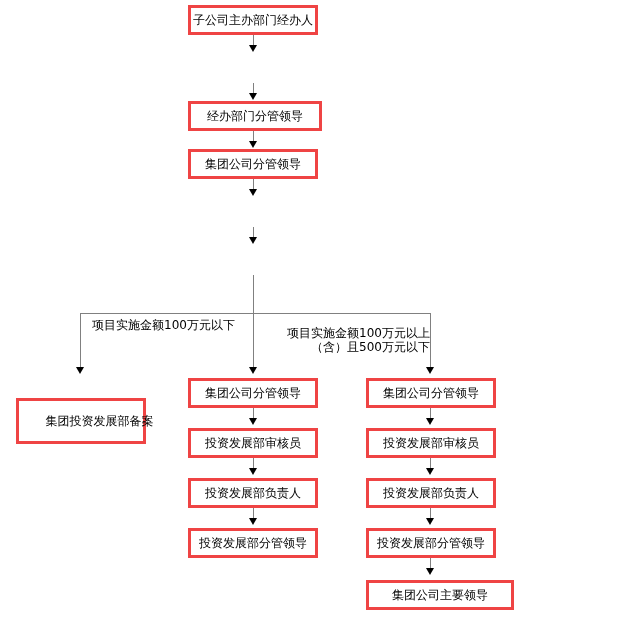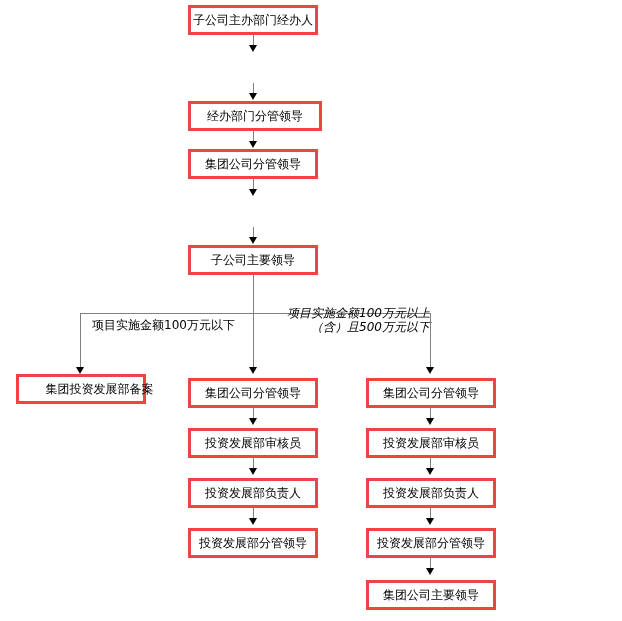--- a/index.html
+++ b/index.html
@@ -81,34 +81,33 @@
 
   <div class="node" style="left:188px; top:149px; width:130px; height:30px;">集团公司分管领导</div>
 
   <div class="vline" style="left:253px; top:179px; height:12px;"></div>
   <div class="arrow" style="left:249px; top:189px;"></div>
 
 
   <div class="vline" style="left:253px; top:227px; height:12px;"></div>
   <div class="arrow" style="left:249px; top:237px;"></div>
 
-  <div class="node" style="left:188px; top:245px; width:130px; height:30px;">子公司主要领导</div>
 
   <div class="vline" style="left:253px; top:275px; height:38px;"></div>
   <div class="hline" style="left:80px; top:313px; width:351px;"></div>
 
   <div class="vline" style="left:80px; top:313px; height:56px;"></div>
   <div class="arrow" style="left:76px; top:367px;"></div>
   <div class="edge-label" style="left:85px; top:318px; width:150px;">项目实施金额100万元以下</div>
 
-  <div class="node" style="left:16px; top:374px; width:130px; height:30px;padding-left:37px;">集团投资发展部备案</div>
+  <div class="node" style="left:16px; top:398px; width:130px; height:46px;padding-left:37px;">集团投资发展部备案</div>
 
   <div class="vline" style="left:253px; top:313px; height:56px;"></div>
   <div class="arrow" style="left:249px; top:367px;"></div>
-  <div class="edge-label" style="left:258px; top:306px; width:172px;font-style:italic;">项目实施金额100万元以上（含）且500万元以下</div>
+  <div class="edge-label" style="left:258px; top:326px; width:172px;">项目实施金额100万元以上（含）且500万元以下</div>
 
   <div class="node" style="left:188px; top:378px; width:130px; height:30px;">集团公司分管领导</div>
 
   <div class="vline" style="left:253px; top:408px; height:12px;"></div>
   <div class="arrow" style="left:249px; top:418px;"></div>
 
   <div class="node" style="left:188px; top:428px; width:130px; height:30px;">投资发展部审核员</div>
 
   <div class="vline" style="left:253px; top:458px; height:12px;"></div>
   <div class="arrow" style="left:249px; top:468px;"></div>
@@ -136,15 +135,15 @@
   <div class="node" style="left:366px; top:478px; width:130px; height:30px;">投资发展部负责人</div>
 
   <div class="vline" style="left:430px; top:508px; height:12px;"></div>
   <div class="arrow" style="left:426px; top:518px;"></div>
 
   <div class="node" style="left:366px; top:528px; width:130px; height:30px;">投资发展部分管领导</div>
 
   <div class="vline" style="left:430px; top:558px; height:12px;"></div>
   <div class="arrow" style="left:426px; top:568px;"></div>
 
-  <div class="node" style="left:366px; top:580px; width:130px; height:30px;">集团公司主要领导</div>
+  <div class="node" style="left:366px; top:580px; width:148px; height:30px;">集团公司主要领导</div>
 
 </div>
 
 </body></html>

